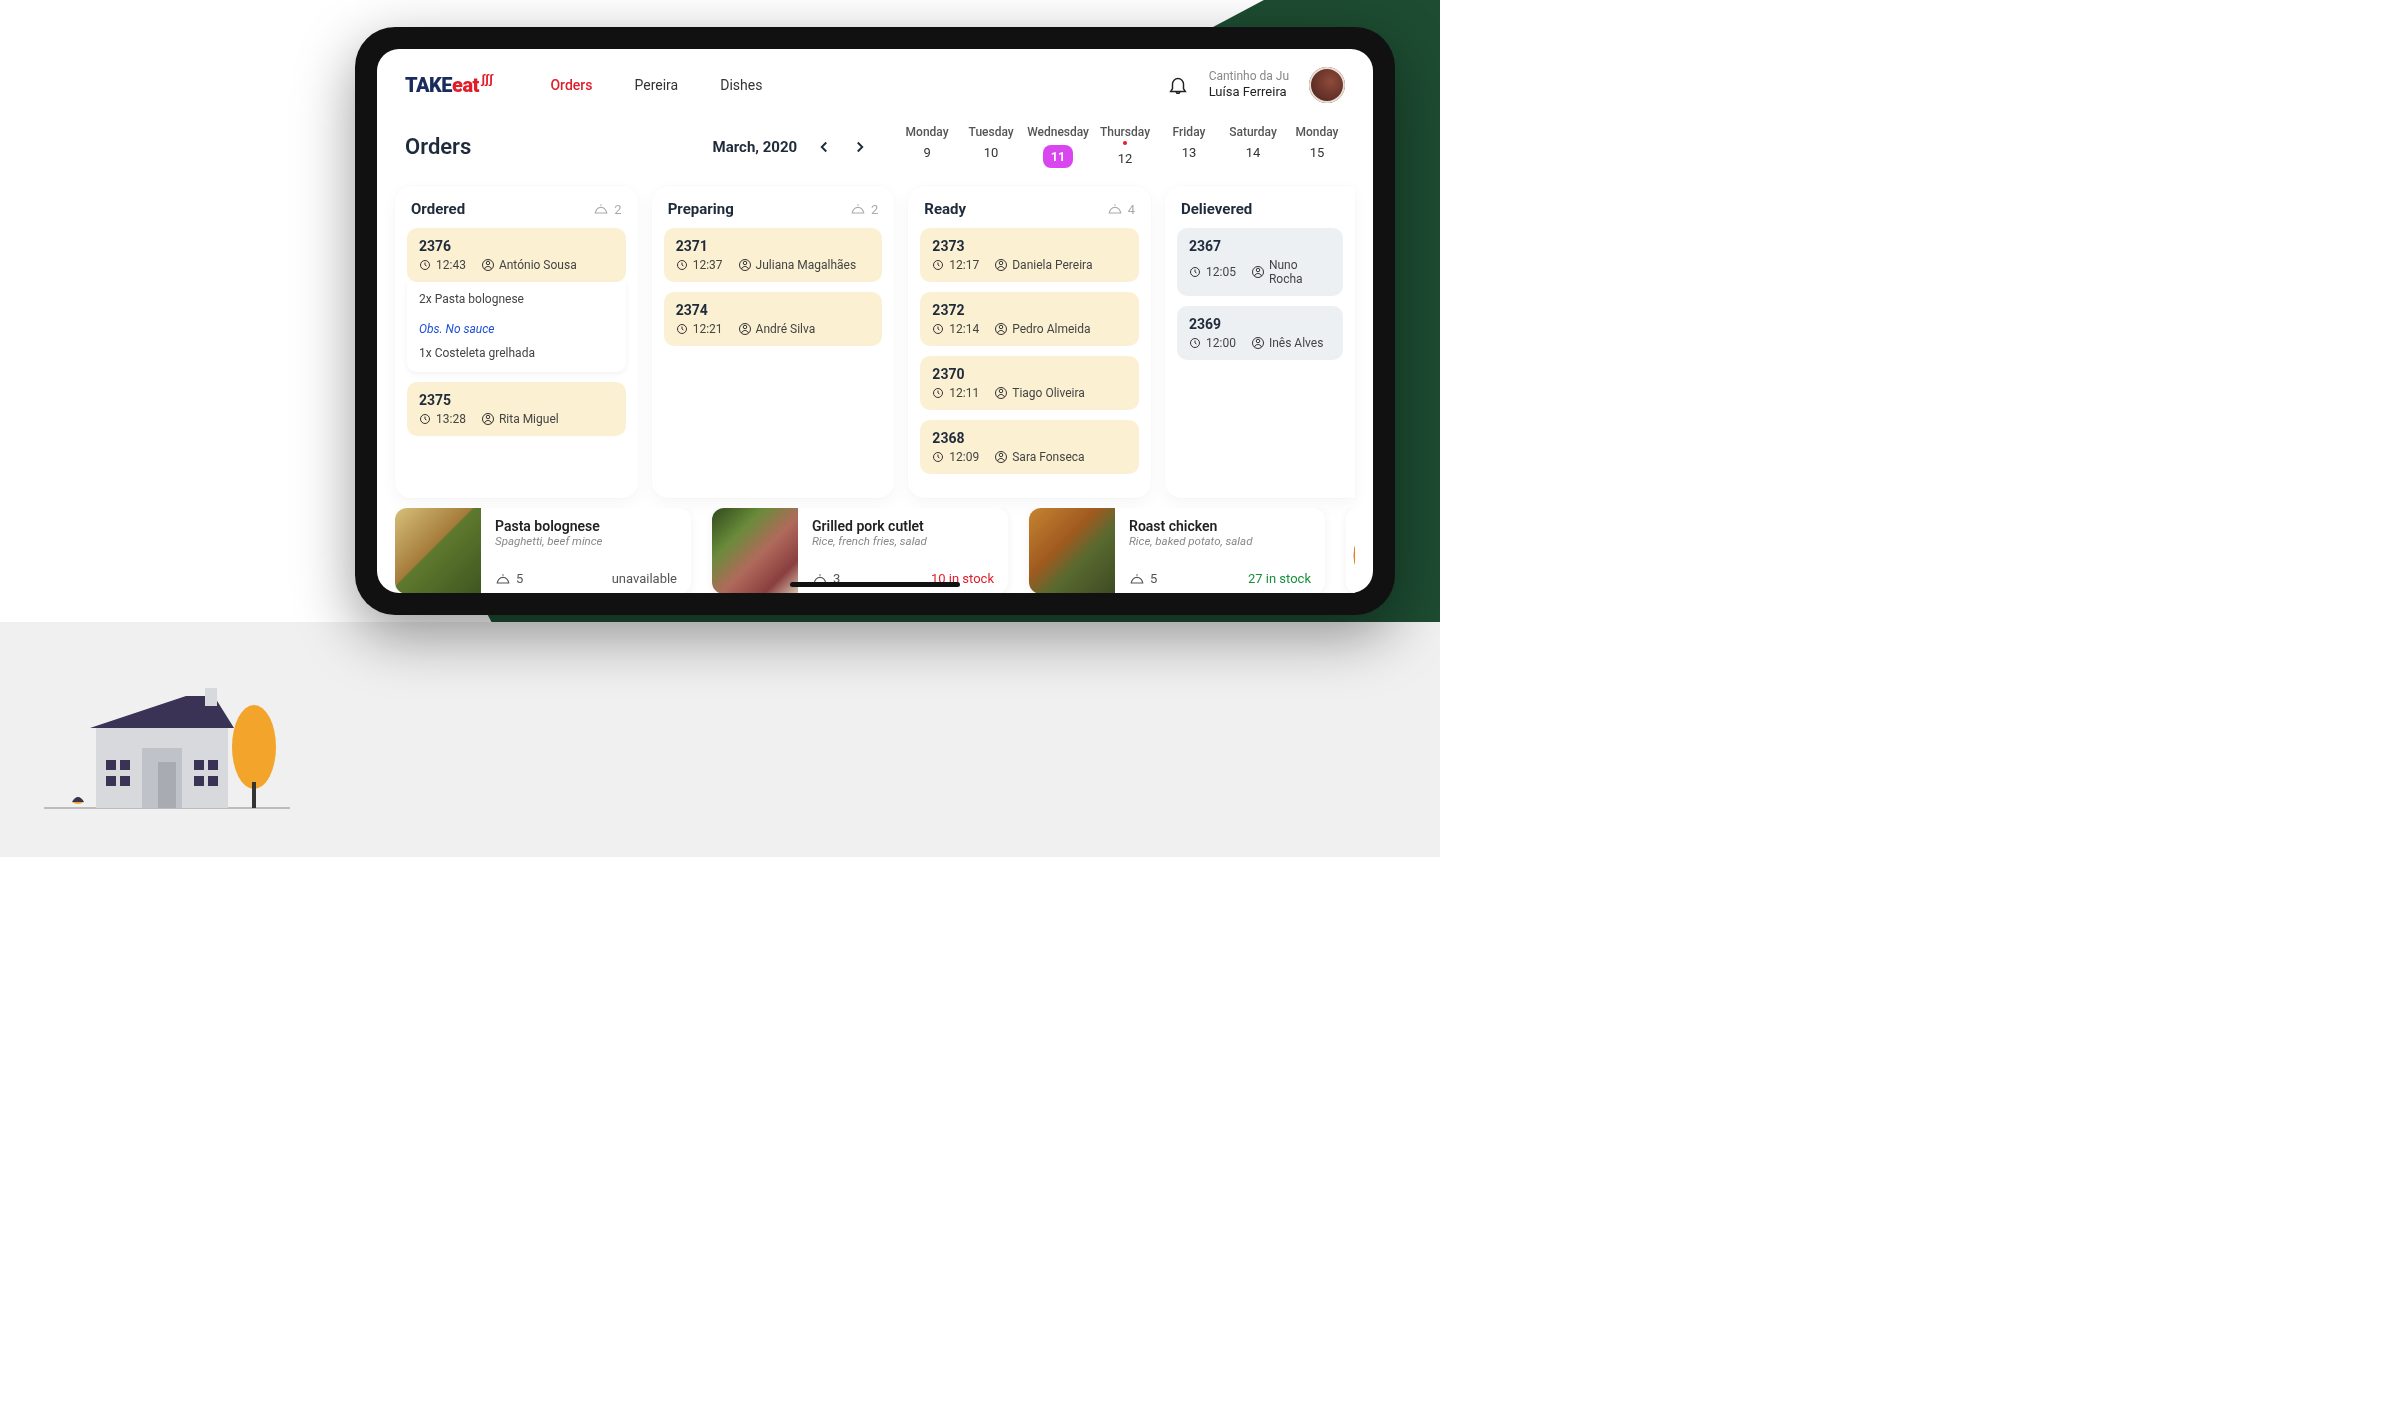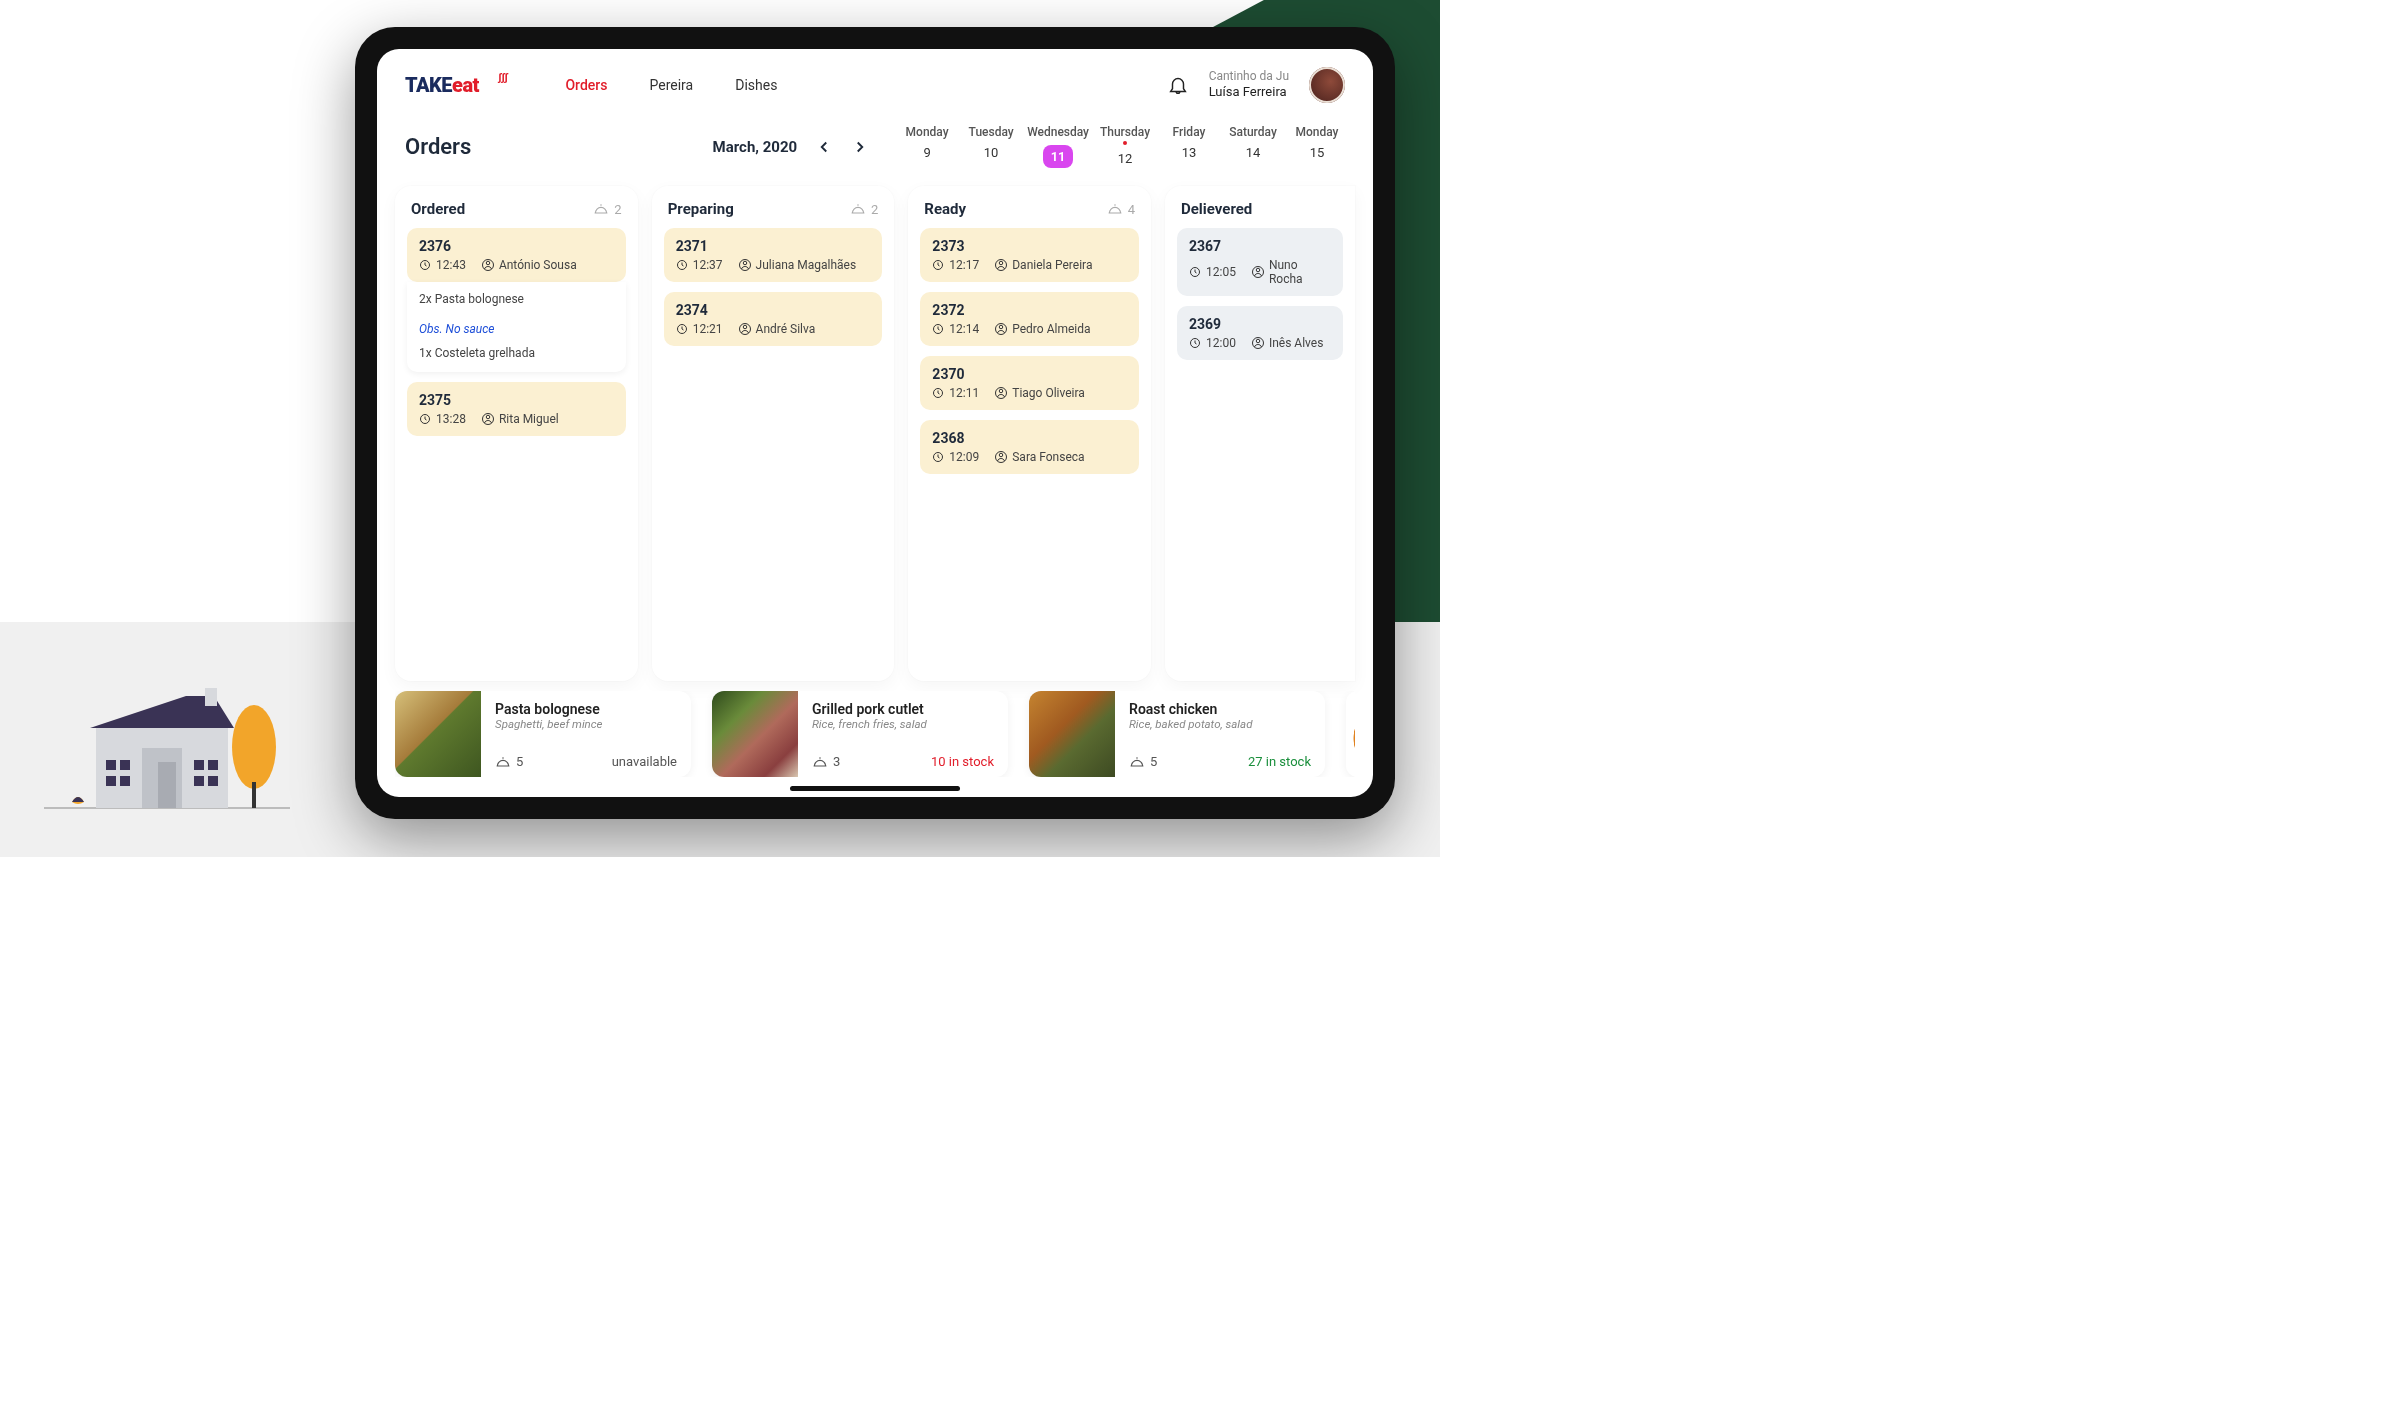--- a/index.html
+++ b/index.html
@@ -43,21 +43,21 @@
     left: 42px;
     z-index: 1;
   }
 
   
   .tablet {
     position: absolute;
     left: 355px;
     top: 27px;
     width: 1040px;
-    height: 792px;
+    height: 588px;
     background: #111;
     border-radius: 40px;
     box-shadow: 0 20px 60px rgba(0,0,0,.4);
     z-index: 2;
     padding: 22px;
   }
   .screen {
     width: 100%;
     height: 100%;
     background: #fff;
@@ -80,21 +80,21 @@
 
   
   .header {
     display: flex;
     align-items: center;
     padding: 18px 28px 14px;
   }
   .logo { font-weight: 900; font-size: 20px; letter-spacing: -.5px; display:flex; align-items:flex-start;}
   .logo-take { color: #1a2b5e; }
   .logo-eat { color: #e11d2a; margin-left:0px;}
-  .logo-steam { color:#e11d2a; font-size: 11px; margin-left:19px; margin-top:-2px; font-weight:900;}
+  .logo-steam { color:#e11d2a; font-size: 13px; margin-left:2px; margin-top:-2px; font-weight:900;}
   .nav { display: flex; gap: 42px; margin-left: 58px; font-size: 14px; }
   .nav-item { color: #333; cursor: pointer; }
   .nav-item.active { color: #e11d2a; font-weight:500; }
   .header-right { margin-left: auto; display: flex; align-items: center; gap: 20px; }
   .bell { width: 22px; height: 22px; color:#222; }
   .user-block { display: flex; flex-direction: column; align-items: flex-start; font-size: 12px; line-height:1.3;}
   .user-sub { color: #888; }
   .user-name { color: #222; font-weight: 400; font-size:13px;}
   .avatar { width: 36px; height: 36px; border-radius: 50%; background: radial-gradient(circle at 60% 40%, #8e4a3a, #5a2b24 70%); box-shadow: inset 0 0 0 2px #eadfd5; }
 

